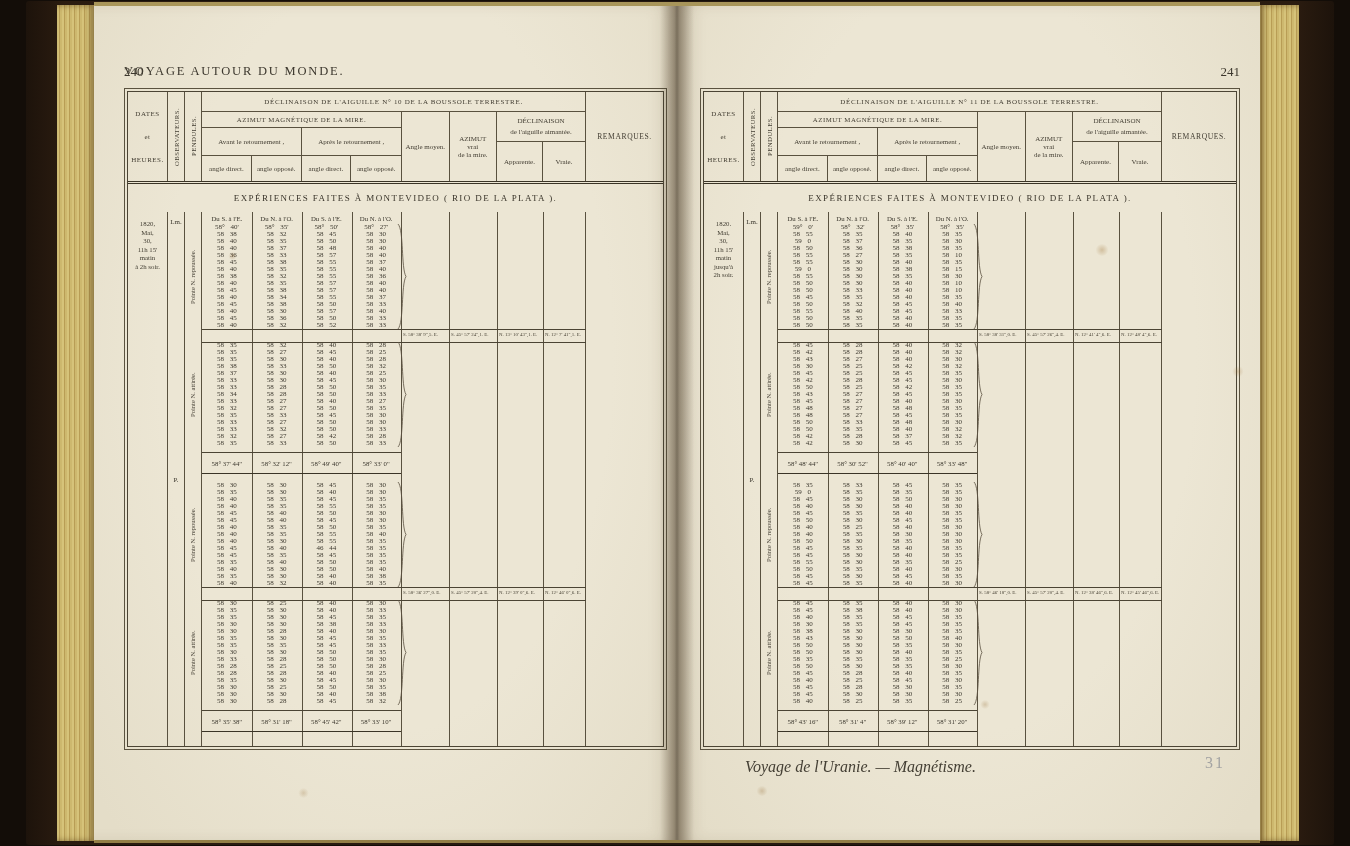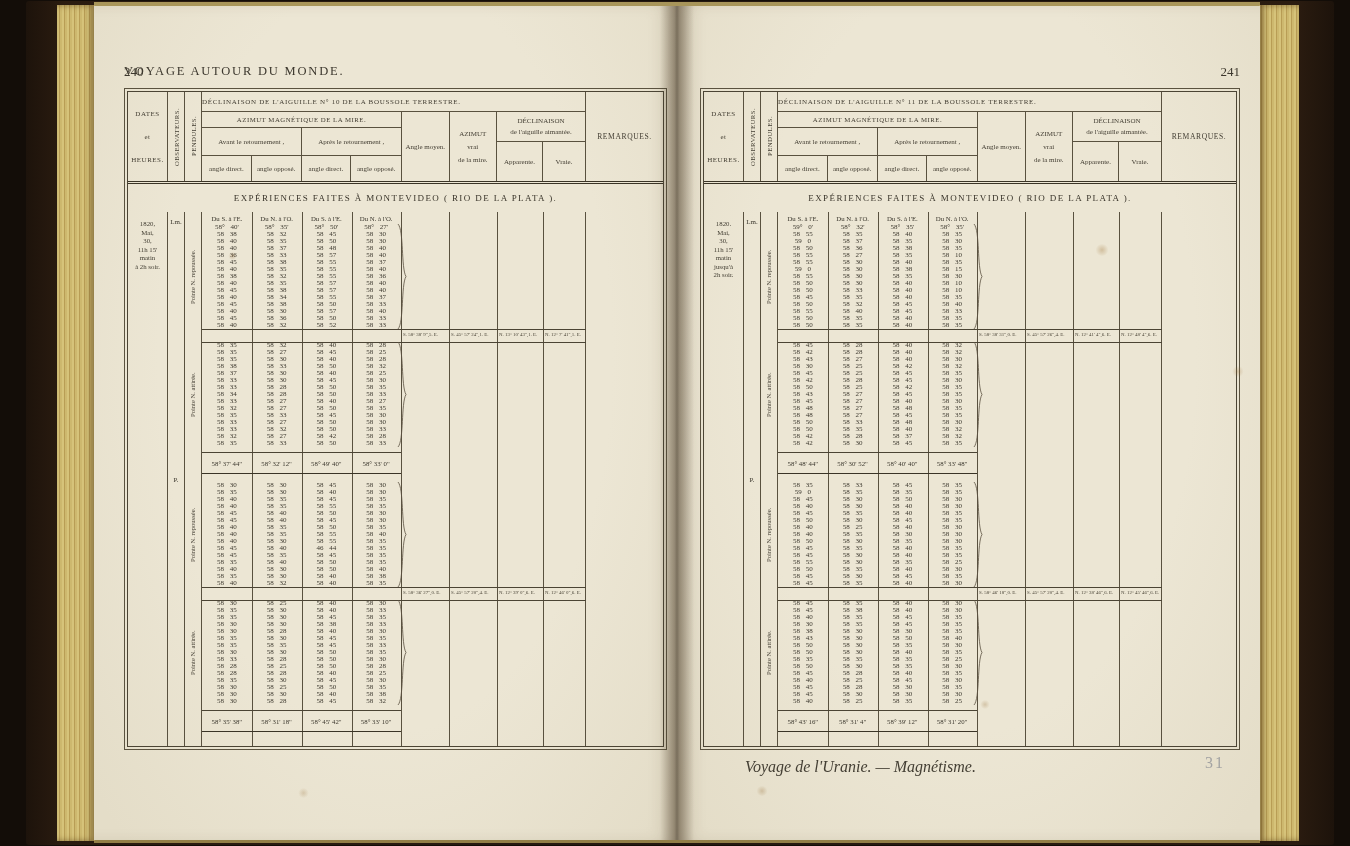--- a/index.html
+++ b/index.html
@@ -43,35 +43,35 @@
   .thead{height:92px;display:flex;border-bottom:3px double #3a3426;font-size:7px;color:#433e33;}
   .hc{border-right:1px solid #59513f;position:relative;}
   .w-dates{width:40px;} .w-obs{width:17px;} .w-pend{width:17px;}
   .w-n{width:200px;} .w-moy{width:48px;} .w-az{width:48px;} .w-app{width:46px;} .w-vr{width:42px;}
   .w-rem{flex:1;}
   .hdates{display:flex;flex-direction:column;justify-content:space-around;align-items:center;
           font-size:7px;letter-spacing:.5px;padding:10px 0;}
   .vtx{display:flex;align-items:center;justify-content:center;}
   .vert{writing-mode:vertical-rl;transform:rotate(180deg);font-size:6.8px;letter-spacing:.4px;white-space:nowrap;}
   .h-main{width:384px;display:flex;flex-direction:column;border-right:1px solid #59513f;}
-  .h-title{height:20px;line-height:20px;letter-spacing:.7px;font-size:7px;
+  .h-title{height:20px;line-height:20px;text-align:center;letter-spacing:.7px;font-size:7px;
            border-bottom:1px solid #59513f;white-space:nowrap;}
   .h-sub{flex:1;display:flex;}
   .h-az{width:200px;display:flex;flex-direction:column;border-right:1px solid #59513f;}
   .h-az-title{height:16px;line-height:16px;text-align:center;letter-spacing:.5px;font-size:6.8px;
               border-bottom:1px solid #59513f;white-space:nowrap;}
   .h-avap{height:28px;display:flex;border-bottom:1px solid #59513f;}
   .h-avant,.h-apres{width:100px;display:flex;align-items:center;justify-content:center;text-align:center;padding:0 4px;}
   .h-avant{border-right:1px solid #59513f;}
   .h-angles{flex:1;display:flex;}
   .h-angles span{width:50px;display:flex;align-items:center;justify-content:center;border-right:1px solid #59513f;}
   .h-angles span.last{border-right:none;}
   .h-moyen{width:48px;border-right:1px solid #59513f;display:flex;align-items:center;justify-content:center;text-align:center;}
   .h-azvrai{width:48px;border-right:1px solid #59513f;display:flex;flex-direction:column;
-            align-items:center;justify-content:center;gap:5px;}
+            align-items:center;justify-content:center;}
   .h-decl{width:88px;display:flex;flex-direction:column;}
   .h-decl-title{height:30px;border-bottom:1px solid #59513f;display:flex;flex-direction:column;
                 align-items:center;justify-content:center;gap:3px;text-align:center;}
   .h-decl-row{flex:1;display:flex;}
   .h-app{width:46px;border-right:1px solid #59513f;display:flex;align-items:center;justify-content:center;}
   .h-vr{width:42px;display:flex;align-items:center;justify-content:center;}
   .h-rem{flex:1;display:flex;align-items:center;justify-content:center;font-size:7.6px;letter-spacing:.6px;}
 
   
   .subtitle{height:28px;display:flex;align-items:center;justify-content:center;

